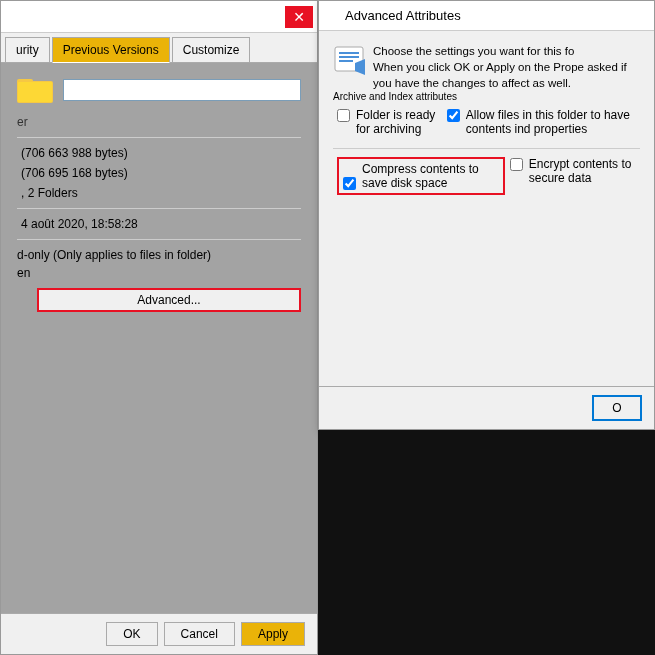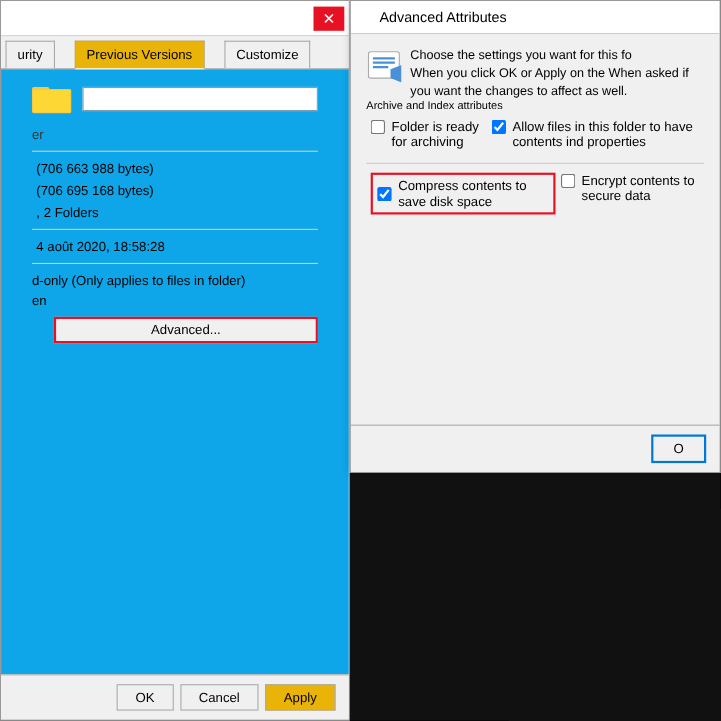--- a/index.html
+++ b/index.html
@@ -48,21 +48,21 @@
       color: #fff;
       font-size: 14px;
     }
 
     .dialog-tabs {
       display: flex;
       background: #f0f0f0;
       border-bottom: 1px solid #aaa;
       padding-top: 4px;
       padding-left: 4px;
-      gap: 18px;
+      gap: 2px;
     }
 
     .tab {
       padding: 5px 10px;
       font-size: 12px;
       background: #f0f0f0;
       border: 1px solid #aaa;
       border-bottom: none;
       cursor: pointer;
       color: #000;
@@ -71,22 +71,22 @@
 
     .tab.active {
       background: #eab308;
       border-bottom: 1px solid #fff;
       margin-bottom: -1px;
       z-index: 1;
     }
 
     .dialog-content {
       flex: 1;
-      padding: 12px 28px;
-      background: #0ea5e9;
+      padding: 12px 16px;
+      background: #a3a3a3;
       overflow: hidden;
     }
 
     .folder-icon-row {
       display: flex;
       align-items: center;
       gap: 10px;
       margin-bottom: 10px;
     }
 
@@ -254,21 +254,21 @@
       margin-top: 1px;
       width: 13px;
       height: 13px;
       flex-shrink: 0;
     }
 
     .compress-row {
       border: 2px solid #e81123;
       padding: 3px 4px;
       display: flex;
-      align-items: center;
+      align-items: flex-end;
       gap: 6px;
     }
 
     .right-footer {
       display: flex;
       justify-content: flex-end;
       padding: 8px 12px;
       gap: 6px;
       background: #f0f0f0;
       border-top: 1px solid #aaa;
@@ -386,21 +386,21 @@
         <svg width="32" height="32" viewBox="0 0 32 32">
           <rect x="2" y="4" width="28" height="24" rx="2" fill="#fff" stroke="#aaa" stroke-width="1"></rect>
           <line x1="6" y1="10" x2="26" y2="10" stroke="#4a90d9" stroke-width="2"></line>
           <line x1="6" y1="14" x2="26" y2="14" stroke="#4a90d9" stroke-width="2"></line>
           <line x1="6" y1="18" x2="20" y2="18" stroke="#4a90d9" stroke-width="2"></line>
           <polygon points="22,20 32,16 32,32 22,28" fill="#4a90d9"></polygon>
         </svg>
       </div>
       <div class="info-text">
         <div>Choose the settings you want for this fo</div>
-        <div>When you click OK or Apply on the When asked if you want the changes to affect as well.</div>
+        <div>When you click OK or Apply on the Prope asked if you have the changes to affect as well.</div>
       </div>
     </div>
 
     <div class="section-header">
       <span>Archive and Index attributes</span>
     </div>
 
     <div class="check-group">
       <div class="check-row">
         <input type="checkbox" style="">

